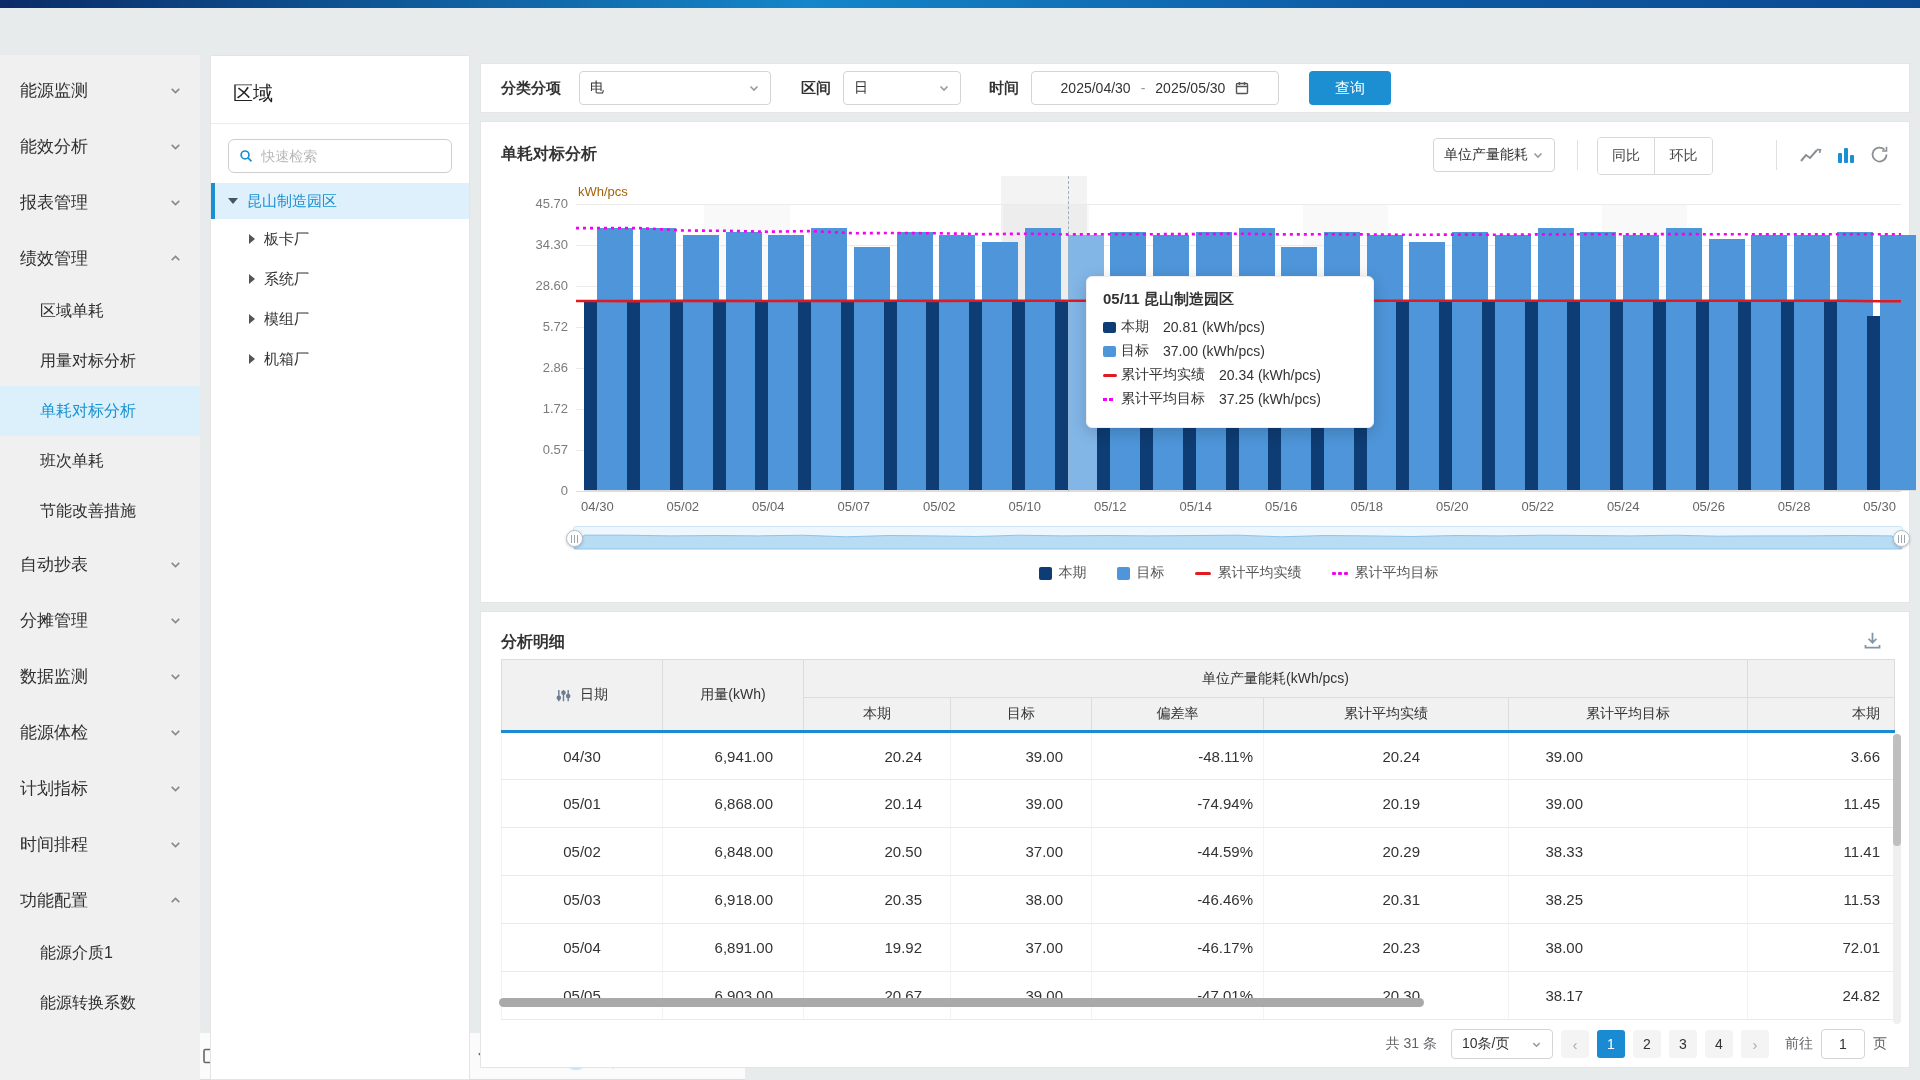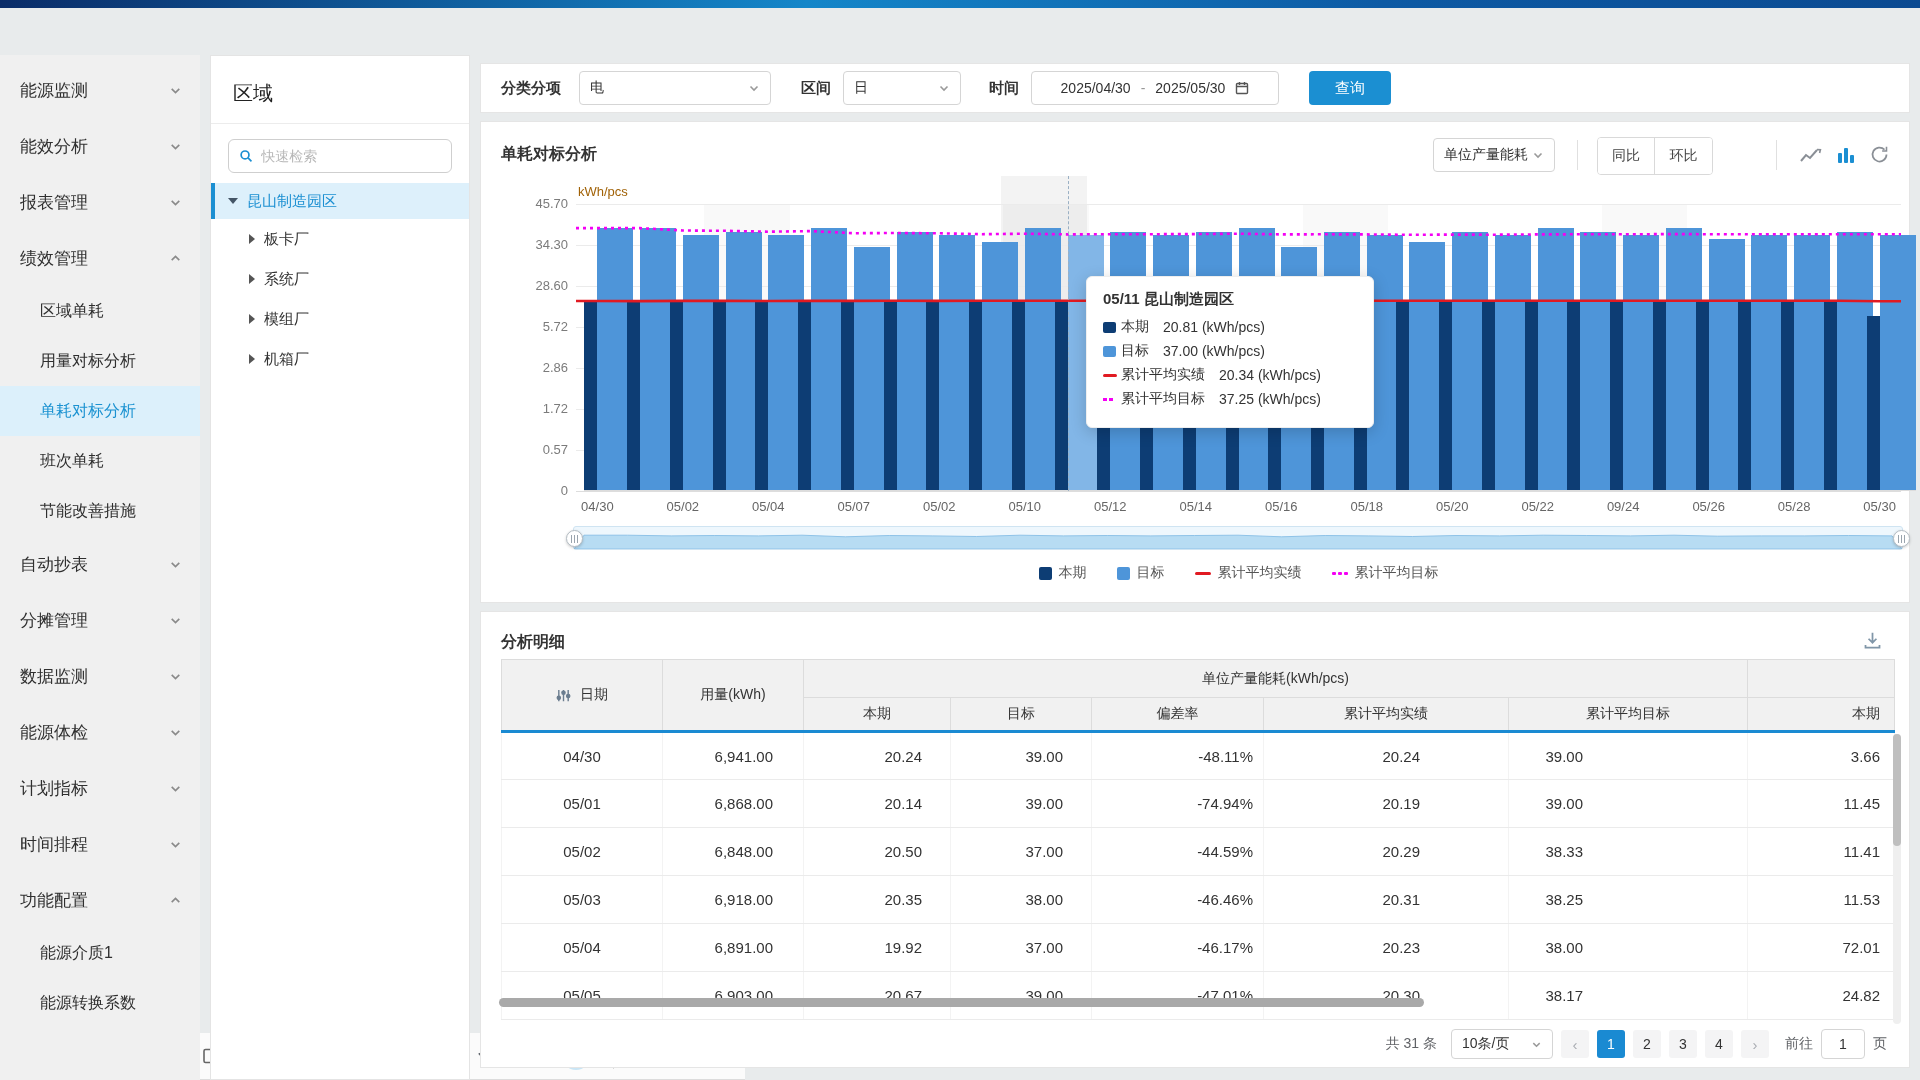--- a/index.html
+++ b/index.html
@@ -519,21 +519,21 @@
         <div class="xlab" style="left: 162.339px;">05/04</div>
         <div class="xlab" style="left: 247.823px;">05/07</div>
         <div class="xlab" style="left: 333.306px;">05/02</div>
         <div class="xlab" style="left: 418.79px;">05/10</div>
         <div class="xlab" style="left: 504.274px; text-align: center;">05/12</div>
         <div class="xlab" style="left: 589.758px;">05/14</div>
         <div class="xlab" style="left: 675.242px;">05/16</div>
         <div class="xlab" style="left: 760.726px;">05/18</div>
         <div class="xlab" style="left: 846.21px;">05/20</div>
         <div class="xlab" style="left: 931.694px;">05/22</div>
-        <div class="xlab" style="left: 1017.18px;">09/24</div>
+        <div class="xlab" style="left: 1017.18px;">05/24</div>
         <div class="xlab" style="left: 1102.66px;">05/26</div>
         <div class="xlab" style="left: 1188.15px;">05/28</div>
         <div class="xlab" style="left: 1273.63px;">05/30</div>
       </div>
 
     <div id="datazoom">
       <svg id="dzwave" width="1328" height="22" style="position:absolute;left:0;top:0">
           <path d="M0,22 L10.0,8.2 L53.6,8.2 L97.2,8.9 L140.8,8.5 L184.4,8.9 L228.0,8.2 L271.6,9.8 L315.2,8.5 L358.8,8.9 L402.4,9.5 L446.0,8.2 L489.6,8.9 L533.2,8.5 L576.8,8.9 L620.4,8.5 L664.0,8.2 L707.6,9.8 L751.2,8.5 L794.8,8.9 L838.4,9.5 L882.0,8.5 L925.6,8.9 L969.2,8.2 L1012.8,8.5 L1056.4,8.9 L1100.0,8.2 L1143.6,9.2 L1187.2,8.9 L1230.8,8.9 L1274.4,8.5 L1318.0,8.9 L1328,22 Z" fill="#b7dcf3" stroke="#8fc3e8" stroke-width="1"></path>
         </svg>
       <div class="dz-handle" style="left:-8px">

